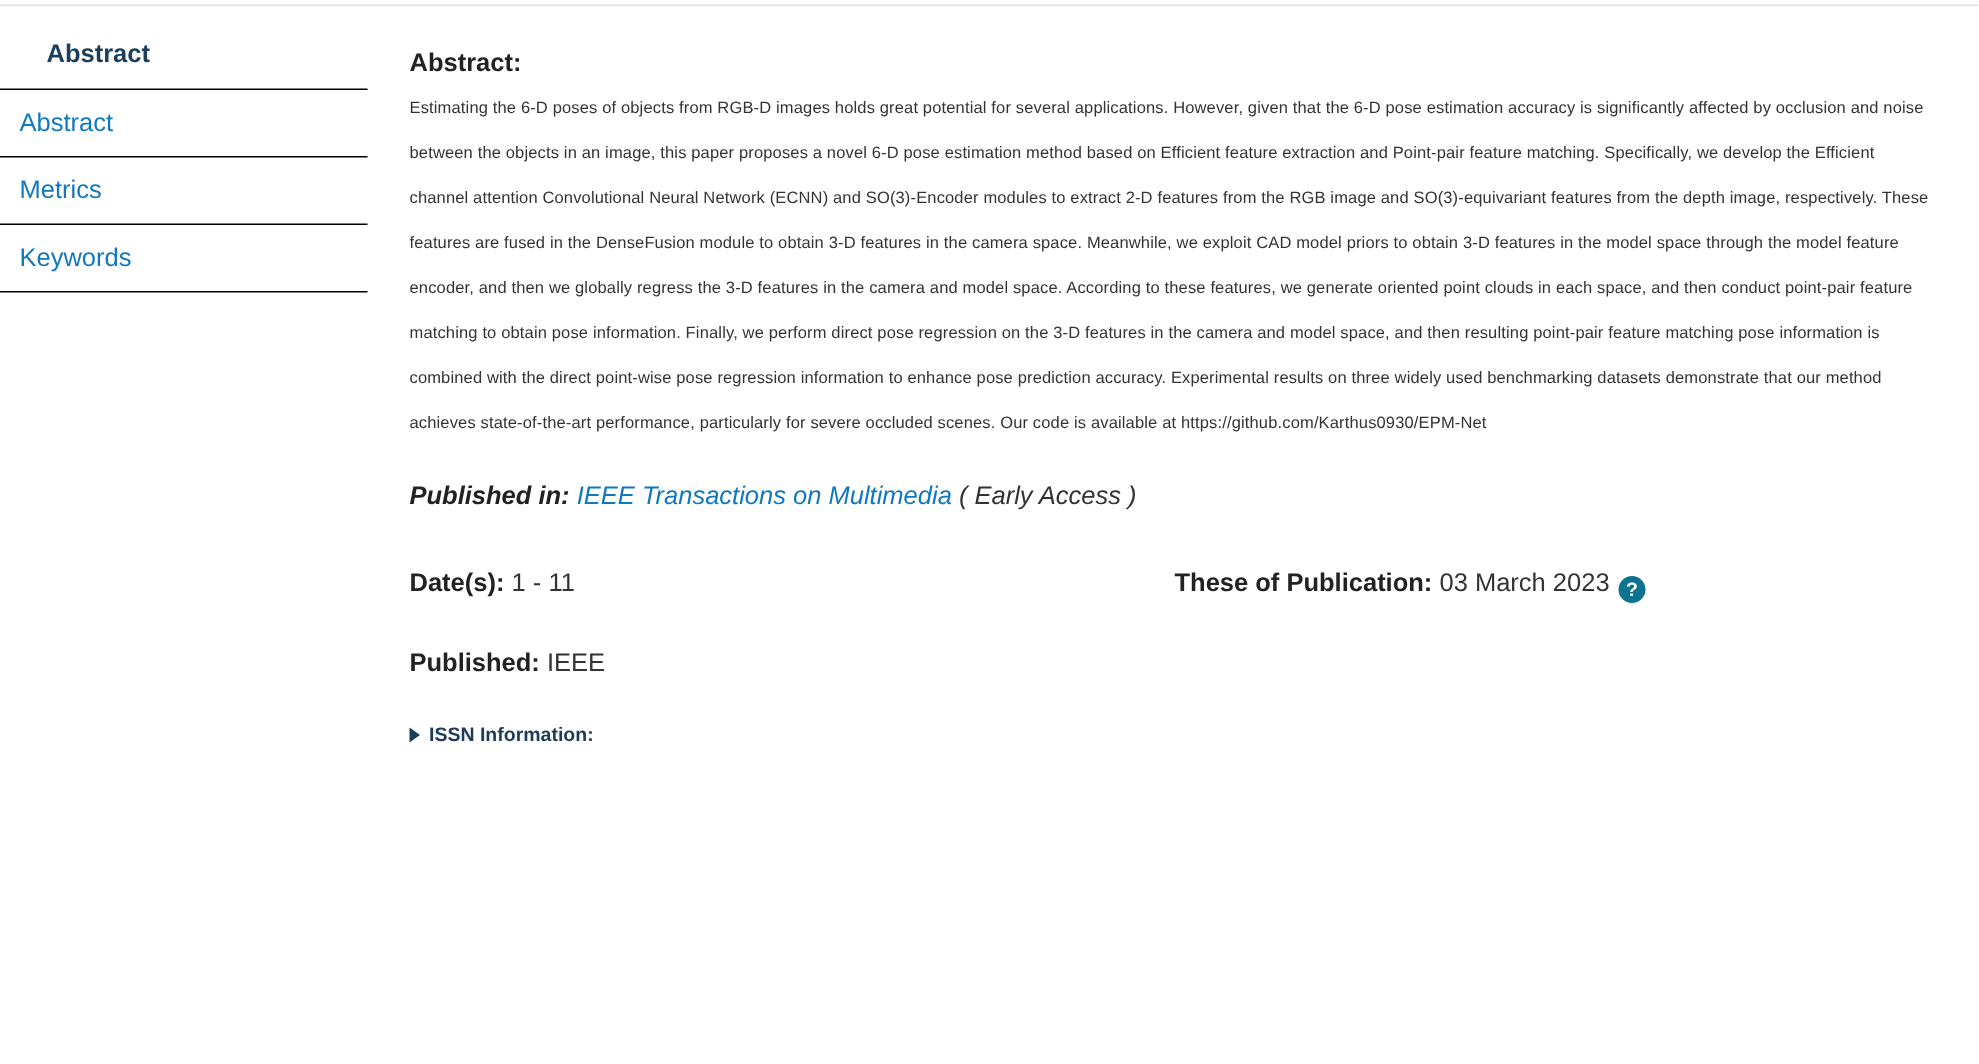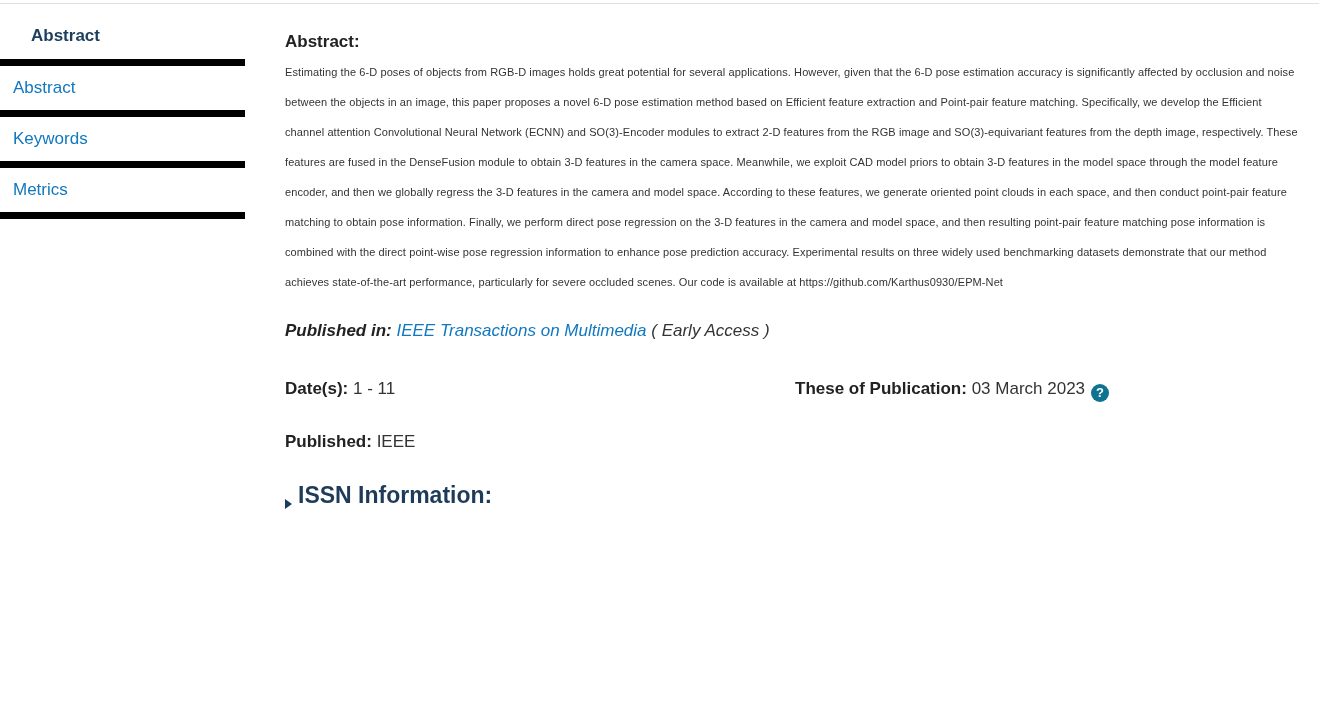--- a/index.html
+++ b/index.html
@@ -18,36 +18,36 @@
   .layout {
     display: flex;
     align-items: flex-start;
   }
   
   .sidebar {
     width: 245px;
     flex: 0 0 245px;
   }
   .nav-item {
-    border-bottom: 7px solid #000000;
+    border-bottom: 1px solid #000000;
     font-size: 17px;
     padding: 12px 0 12px 13px;
     cursor: pointer;
   }
   .nav-item.active {
     color: #1b3e5c;
     font-weight: bold;
     padding: 22px 0 13px 31px;
   }
   .nav-item.link {
     color: #1178be;
   }
   
   .main {
-    margin-left: 40px;
+    margin-left: 28px;
     width: 1018px;
     padding-top: 23px;
   }
   .abs-heading {
     font-weight: bold;
     color: #222222;
     font-size: 17px;
     line-height: 30px;
   }
   .abs-text {
@@ -90,23 +90,23 @@
     background: #0e7390;
     color: #ffffff;
     font-size: 13px;
     font-weight: bold;
     margin-left: 6px;
     vertical-align: -3px;
     cursor: pointer;
   }
   .issn-line {
     margin-top: 28px;
-    font-size: 23px;
+    font-size: 13px;
     display: flex;
-    align-items: flex-end;
+    align-items: center;
     cursor: pointer;
   }
   .tri-icon {
     width: 0;
     height: 0;
     border-left: 7px solid #1b3e5c;
     border-top: 5px solid transparent;
     border-bottom: 5px solid transparent;
     margin-right: 6px;
   }
@@ -118,22 +118,22 @@
 </head>
 <body>
 
 <div class="top-rule"></div>
 
 <div class="layout">
 
   <nav class="sidebar">
     <div class="nav-item active">Abstract</div>
     <div class="nav-item link">Abstract</div>
+    <div class="nav-item link">Metrics</div>
     <div class="nav-item link">Keywords</div>
-    <div class="nav-item link">Metrics</div>
   </nav>
 
   <main class="main">
 
     <div class="abs-heading">Abstract:</div>
 
     <p class="abs-text">Estimating the 6-D poses of objects from RGB-D images holds great potential for several applications. However, given that the 6-D pose estimation accuracy is significantly affected by occlusion and noise between the objects in an image, this paper proposes a novel 6-D pose estimation method based on Efficient feature extraction and Point-pair feature matching. Specifically, we develop the Efficient channel attention Convolutional Neural Network (ECNN) and SO(3)-Encoder modules to extract 2-D features from the RGB image and SO(3)-equivariant features from the depth image, respectively. These features are fused in the DenseFusion module to obtain 3-D features in the camera space. Meanwhile, we exploit CAD model priors to obtain 3-D features in the model space through the model feature encoder, and then we globally regress the 3-D features in the camera and model space. According to these features, we generate oriented point clouds in each space, and then conduct point-pair feature matching to obtain pose information. Finally, we perform direct pose regression on the 3-D features in the camera and model space, and then resulting point-pair feature matching pose information is combined with the direct point-wise pose regression information to enhance pose prediction accuracy. Experimental results on three widely used benchmarking datasets demonstrate that our method achieves state-of-the-art performance, particularly for severe occluded scenes. Our code is available at https://github.com/Karthus0930/EPM-Net</p>
 
     <div class="pub-line">
       <span class="label">Published in:</span>

